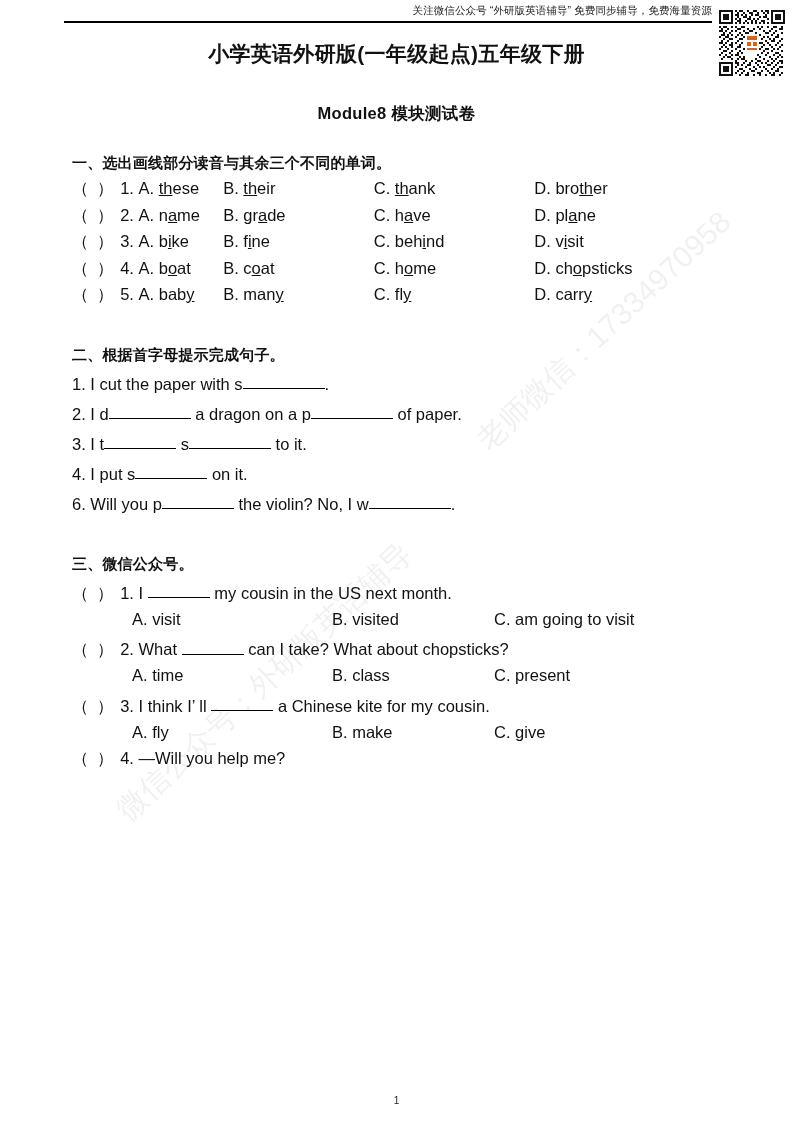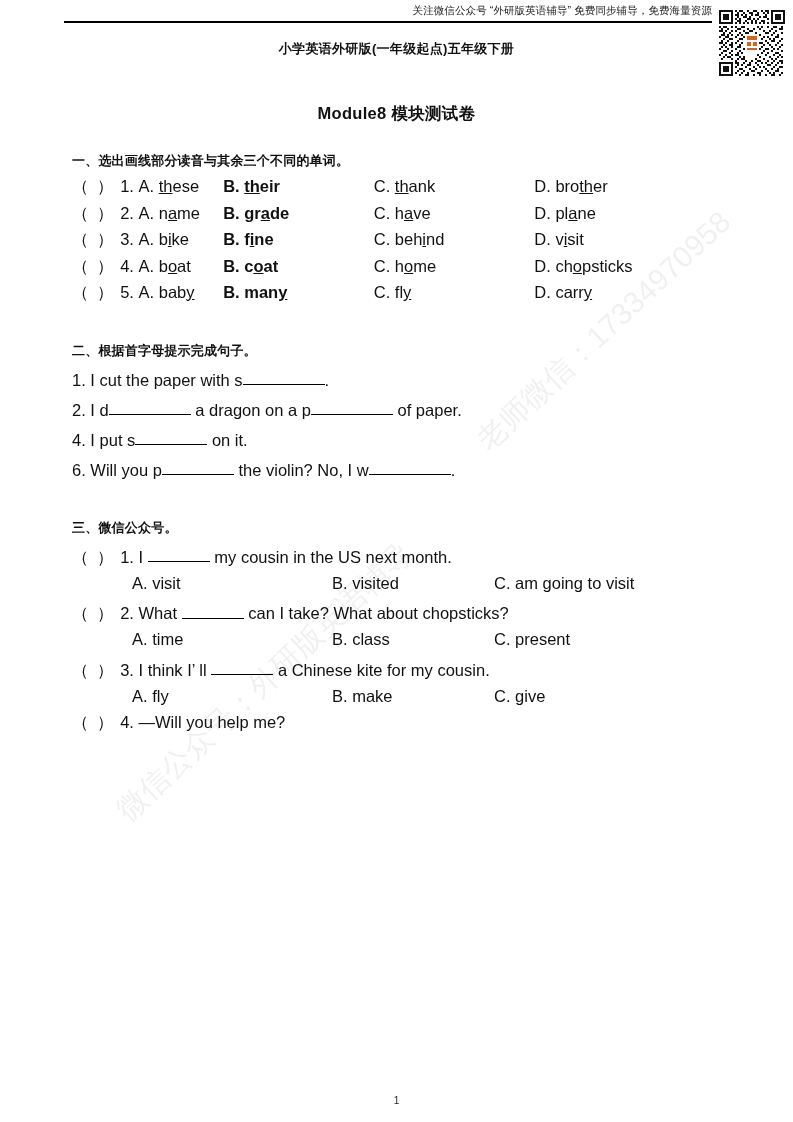--- a/index.html
+++ b/index.html
@@ -54,21 +54,21 @@
   }
   .qr-wrap svg { display: block; }
 
   
   .doc-title {
     position: absolute;
     left: 0;
     top: 40px;
     width: 793px;
     text-align: center;
-    font-size: 13px;
+    font-size: 21px;
     font-weight: bold;
     letter-spacing: 0.3px;
   }
   .doc-subtitle {
     position: absolute;
     left: 0;
     top: 75px;
     width: 793px;
     text-align: center;
     font-size: 16.5px;
@@ -81,36 +81,35 @@
   .content {
     position: absolute;
     left: 72px;
     top: 155px;
     width: 660px;
     font-size: 16.5px;
     line-height: 1;
   }
 
   .section-heading {
-    font-size: 13px;
+    font-size: 15px;
     font-weight: bold;
     margin: 0 0 10px 0;
     letter-spacing: 0.2px;
-    font-family: Liberation Mono, monospace;
   }
 
   .q-row {
     margin: 0 0 10px 0;
     white-space: nowrap;
     font-size: 16.5px;
   }
 
   .spacer-lg { height: 34px; }
   .c1 { display:inline-block; width: 80px; }
-  .c2 { display:inline-block; width: 146px; font-weight: bold; }
+  .c2 { display:inline-block; width: 146px; }
   .c3 { display:inline-block; width: 156px; }
   .c4 { display:inline-block; }
 
   
   .abc-row {
     margin: 0 0 10px 0;
     padding-left: 60px;
     white-space: nowrap;
     font-size: 16.5px;
   }
@@ -514,20 +513,24 @@
     <div class="q-row">
       <span>1.</span>
       <span>I cut the paper with </span><span class="hint">s</span><span class="blank b-lg"></span><span>.</span>
     </div>
 
     <div class="q-row">
       <span>2.</span>
       <span>I </span><span class="hint">d</span><span class="blank b-lg"></span><span> a dragon on a </span><span class="hint">p</span><span class="blank b-lg"></span><span> of paper.</span>
     </div>
 
+    <div class="q-row">
+      <span>3.</span>
+      <span>I </span><span class="hint">t</span><span class="blank b-md"></span><span>  </span><span class="hint">s</span><span class="blank b-lg"></span><span> to it.</span>
+    </div>
 
     <div class="q-row">
       <span>4.</span>
       <span>I put </span><span class="hint">s</span><span class="blank b-md"></span><span> on it.</span>
     </div>
 
 
     <div class="q-row">
       <span>6.</span>
       <span>Will you </span><span class="hint">p</span><span class="blank b-md"></span><span> the violin? No, I </span><span class="hint">w</span><span class="blank b-lg"></span><span>.</span>

